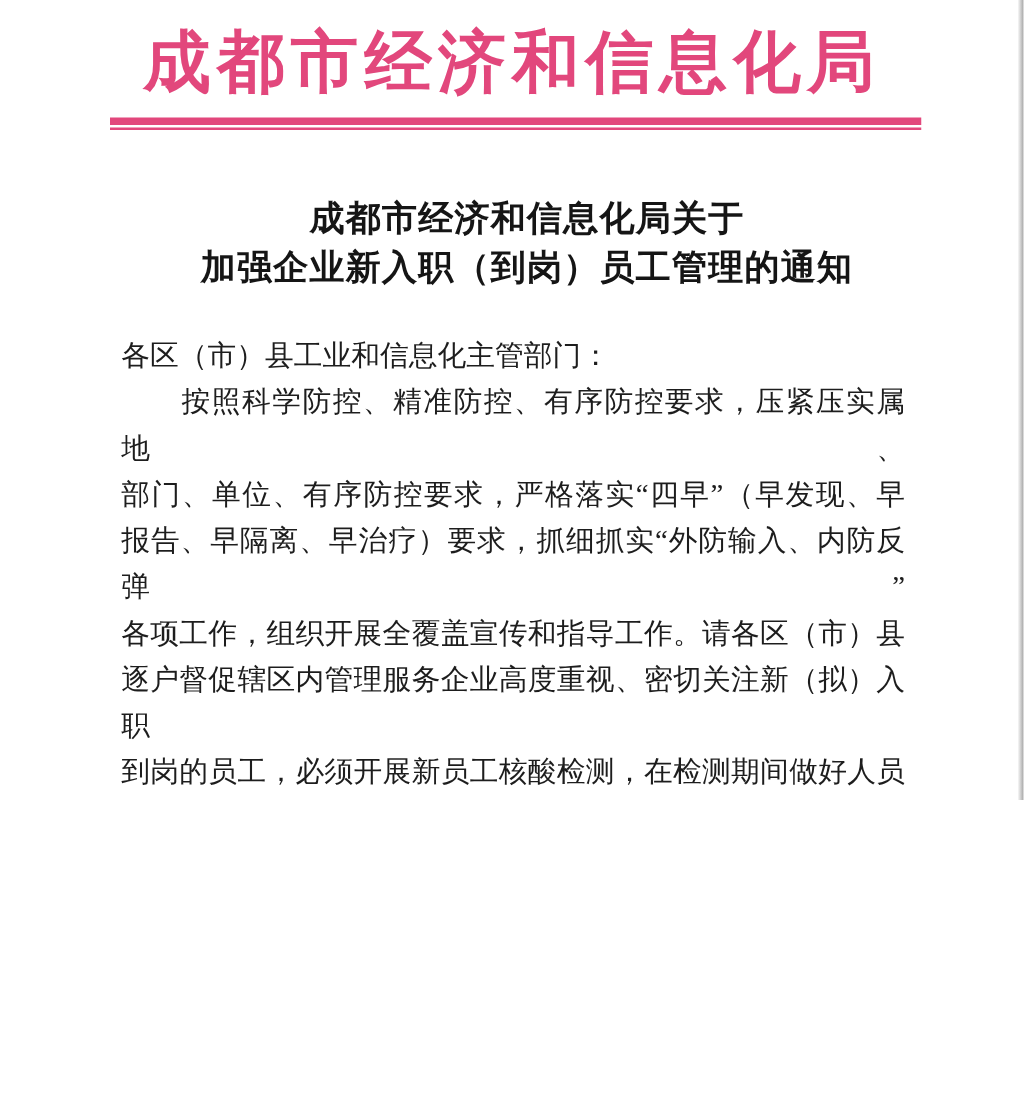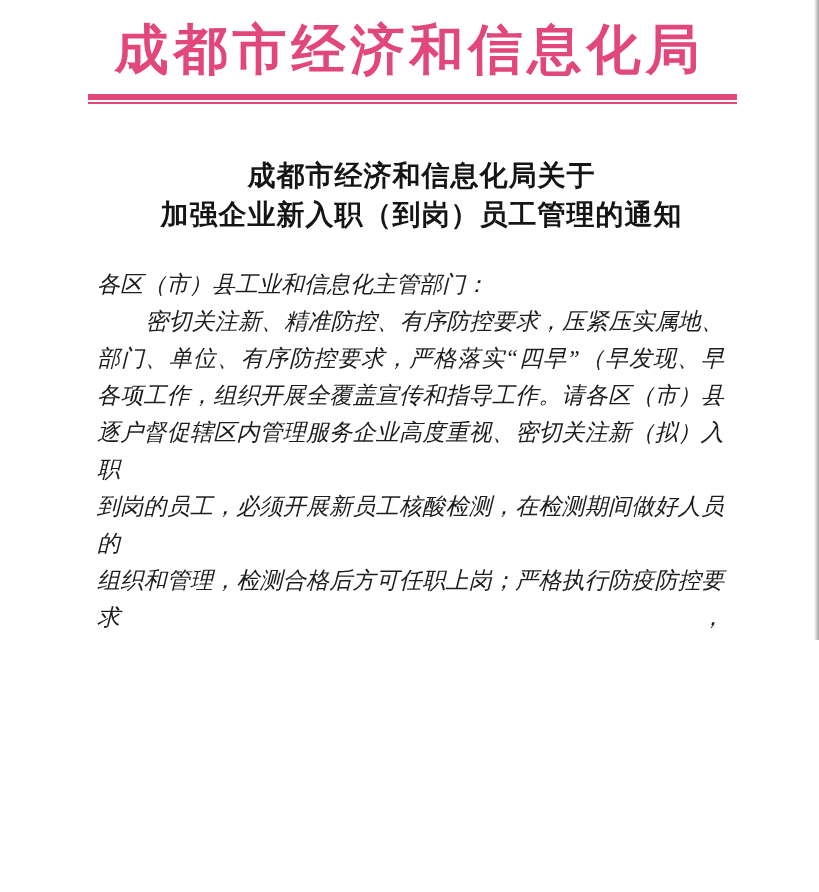--- a/index.html
+++ b/index.html
@@ -23,21 +23,21 @@
   .title {
     position:absolute; top:156px; left:0; width:100%;
     text-align:center; font-size:28px; font-weight:bold;
     line-height:39px; color:#151515; letter-spacing:1px;margin-left:12px;
   }
   
   .body {
     position:absolute; left:97px; top:266px; width:627px;
     font-size:23px; line-height:37px; color:#1d1d1d;
   }
-  .body-line { white-space:nowrap;font-style:italic; }
+  .body-line { white-space:nowrap; }
   .body-line.justify { white-space:normal; text-align:justify; text-align-last:justify; }
   .body-line.indent { text-indent:2.1em; }
   
   .sig-agency {
     position:absolute; left:472px; top:795px;
     font-size:21.5px; letter-spacing:0.5px; color:#1c1c1c; white-space:nowrap;
   }
   .sig-date {
     position:absolute; left:502px; top:833px;
     font-size:21px; letter-spacing:3px; color:#1c1c1c; white-space:nowrap;
@@ -63,22 +63,23 @@
   <div class="rule"></div>
 
   <div class="title">
     <div>成都市经济和信息化局关于</div>
     <div>加强企业新入职（到岗）员工管理的通知</div>
   </div>
 
   <div class="body">
     <div class="body-line">各区（市）县工业和信息化主管部门：</div>
     <div>
-        <div class="body-line indent justify">密切关注新、精准防控、有序防控要求，压紧压实属地、</div>
+        <div class="body-line indent justify">按照科学防控、精准防控、有序防控要求，压紧压实属地、</div>
         <div class="body-line justify">部门、单位、有序防控要求，严格落实“四早”（早发现、早</div>
+        <div class="body-line justify">报告、早隔离、早治疗）要求，抓细抓实“外防输入、内防反弹”</div>
         <div class="body-line justify">各项工作，组织开展全覆盖宣传和指导工作。请各区（市）县</div>
         <div class="body-line justify">逐户督促辖区内管理服务企业高度重视、密切关注新（拟）入职</div>
         <div class="body-line justify">到岗的员工，必须开展新员工核酸检测，在检测期间做好人员的</div>
         <div class="body-line justify">组织和管理，检测合格后方可任职上岗；严格执行防疫防控要求，</div>
       </div>
 
   </div>
 
   <div class="sig-agency">成都市经济和信息化局</div>
   <div class="sig-date">2021年8月9日</div>

